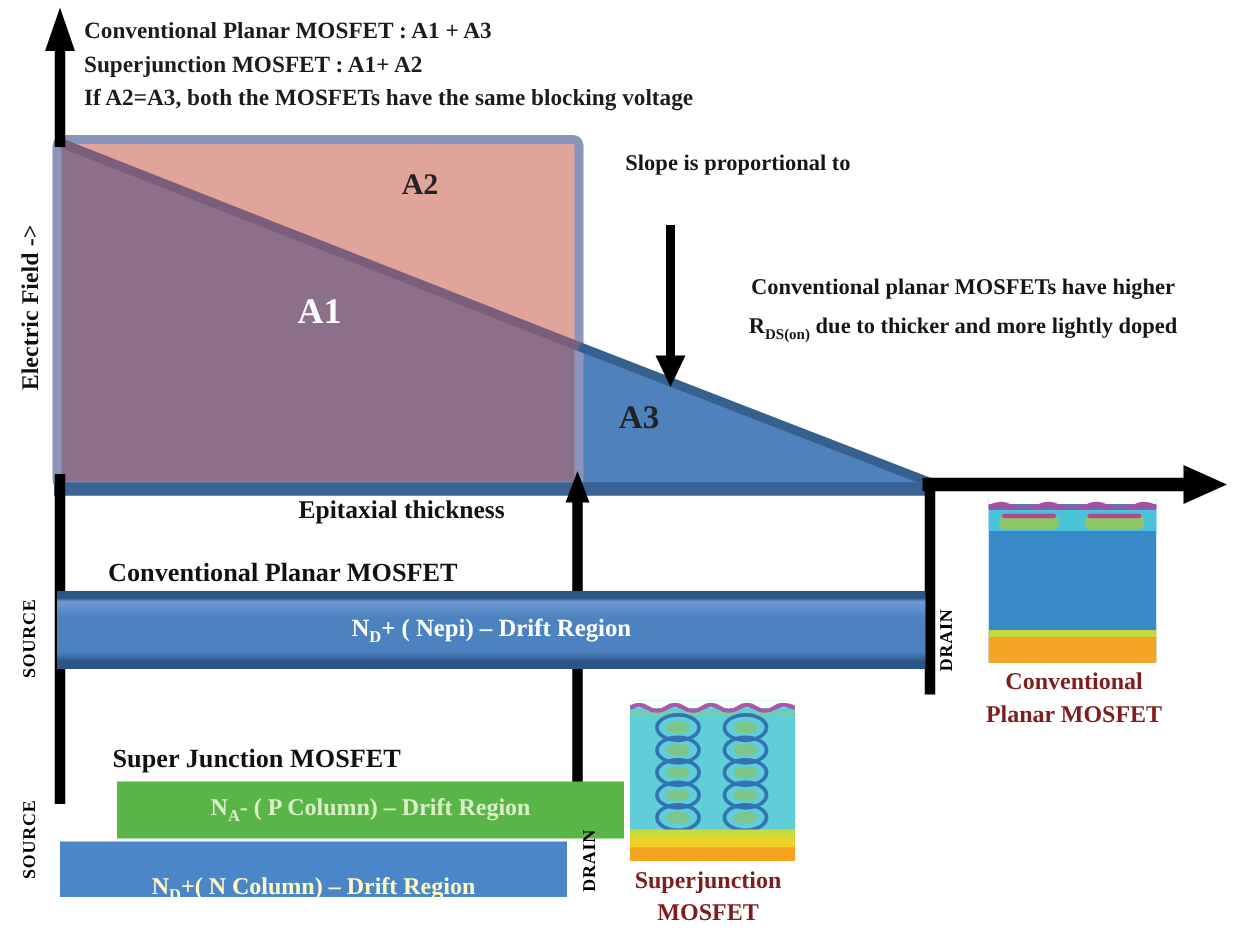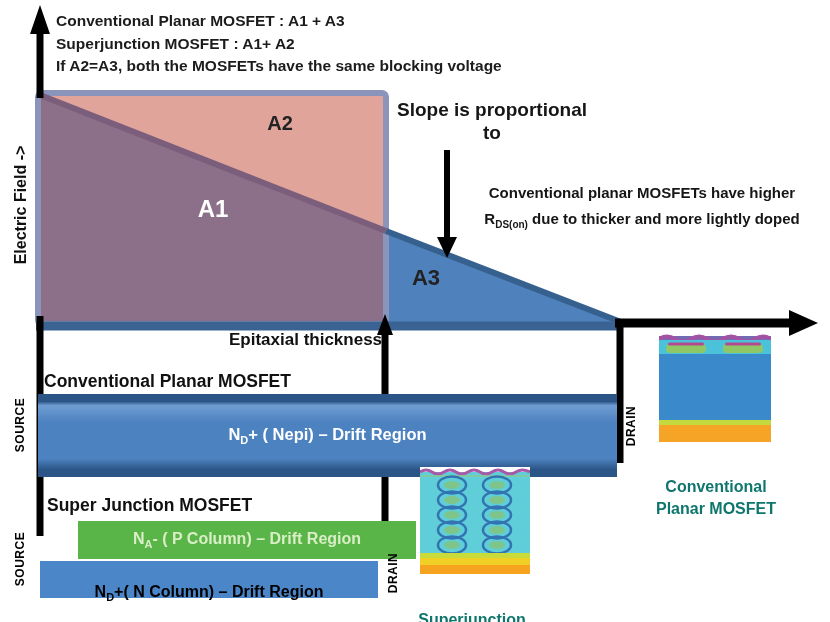--- a/index.html
+++ b/index.html
@@ -1,52 +1,52 @@
 <!DOCTYPE html>
 <html><head>
 <meta charset="utf-8">
 <style>
   html,body{margin:0;padding:0;background:#fff;}
   #stage{
     position:relative;width:830px;height:622px;background:#ffffff;
-    font-family:Liberation Sans, sans-serif;overflow:hidden;border-radius:21px;
+    font-family:Liberation Serif, serif;overflow:hidden;border-radius:21px;
   }
   .abs{position:absolute;}
   .title-block{left:56px;top:10px;font-size:15.5px;font-weight:600;color:#1c1c1c;line-height:22.5px;white-space:nowrap;}
   .efield{left:-54px;top:196px;width:150px;text-align:center;transform:rotate(-90deg);
           font-size:16px;font-weight:700;color:#111;}
   .region-label{font-weight:700;color:#222;}
   .lbl-a2{left:280px;top:112px;font-size:20px;transform:translateX(-50%);font-weight:600;}
   .lbl-a1{left:213px;top:195px;font-size:24px;transform:translateX(-50%);color:#fdfdfd;}
   .lbl-a3{left:426px;top:265px;font-size:22px;transform:translateX(-50%);font-weight:600;}
-  .slope-note{left:392px;top:98px;width:200px;text-align:center;font-size:19px;font-weight:600;color:#161616;line-height:23px;}
+  .slope-note{left:392px;top:98px;width:200px;text-align:center;font-size:15px;font-weight:600;color:#161616;line-height:23px;}
   .rdson-note{left:458px;top:180px;width:368px;text-align:center;font-size:15px;font-weight:600;color:#161616;line-height:25.5px;}
   .rdson-note sub{font-size:10px;}
-  .epi-label{left:199px;top:330px;font-size:17px;font-weight:700;color:#111;margin-left:30px;}
-  .sec-heading{font-size:17.5px;font-weight:700;color:#111;white-space:nowrap;}
+  .epi-label{left:199px;top:330px;font-size:17px;font-weight:700;color:#111;}
+  .sec-heading{font-size:17.5px;font-weight:700;color:#111;white-space:nowrap;padding-left:28px;}
   .conv-heading{left:44px;top:371px;}
   .sj-heading{left:47px;top:495px;text-align:center;}
-  .nepi-bar{left:38px;top:394px;width:579px;height:83px;
+  .nepi-bar{left:38px;top:394px;width:579px;height:52px;
     background:linear-gradient(180deg,#2b5586 0%,#2b5586 9%,#6f9cd2 14%,#4d82c0 34%,#4d82c0 78%,#2b5586 91%,#2b5586 100%);
     display:flex;align-items:center;justify-content:center;}
   .bar-text{color:#ffffff;font-size:16.5px;font-weight:700;white-space:nowrap;}
   .bar-text sub{font-size:11px;}
   .p-bar{left:40px;top:521px;width:338px;height:38px;background:#5ab548;
     display:flex;align-items:center;justify-content:center;margin-left:38px;}
   .p-bar .bar-text{color:#d9eec6;font-size:16px;}
   .n-bar{left:40px;top:561px;width:338px;height:37px;background:#4a86c8;
     display:flex;align-items:center;justify-content:center;}
-  .n-bar .bar-text{color:#000000;font-size:16px;margin-top:28px;}
+  .n-bar .bar-text{color:#fef9c3;font-size:16px;margin-top:28px;}
   .vert-label{font-size:12px;font-weight:700;color:#000;letter-spacing:0.5px;text-align:center;transform:rotate(-90deg);}
   .src1{left:-20px;top:418px;width:80px;}
   .drn1{left:596px;top:419px;width:70px;}
   .src2{left:-20px;top:552px;width:80px;}
   .drn2{left:360px;top:566px;width:66px;}
   .thumb{display:block;}
-  .thumb-caption{text-align:center;font-weight:700;color:#0f766e;font-size:16px;line-height:21px;margin-top:32px;}
+  .thumb-caption{text-align:center;font-weight:700;color:#7f1d1d;font-size:16px;line-height:21px;}
   .sj-caption{left:412px;top:577px;width:120px;}
   .conv-caption{left:650px;top:444px;width:132px;line-height:22px;}
 </style>
 </head>
 <body>
 
 <div id="stage">
 
   <svg class="abs" style="left:0;top:0;" width="830" height="622" viewBox="0 0 830 622">
 

